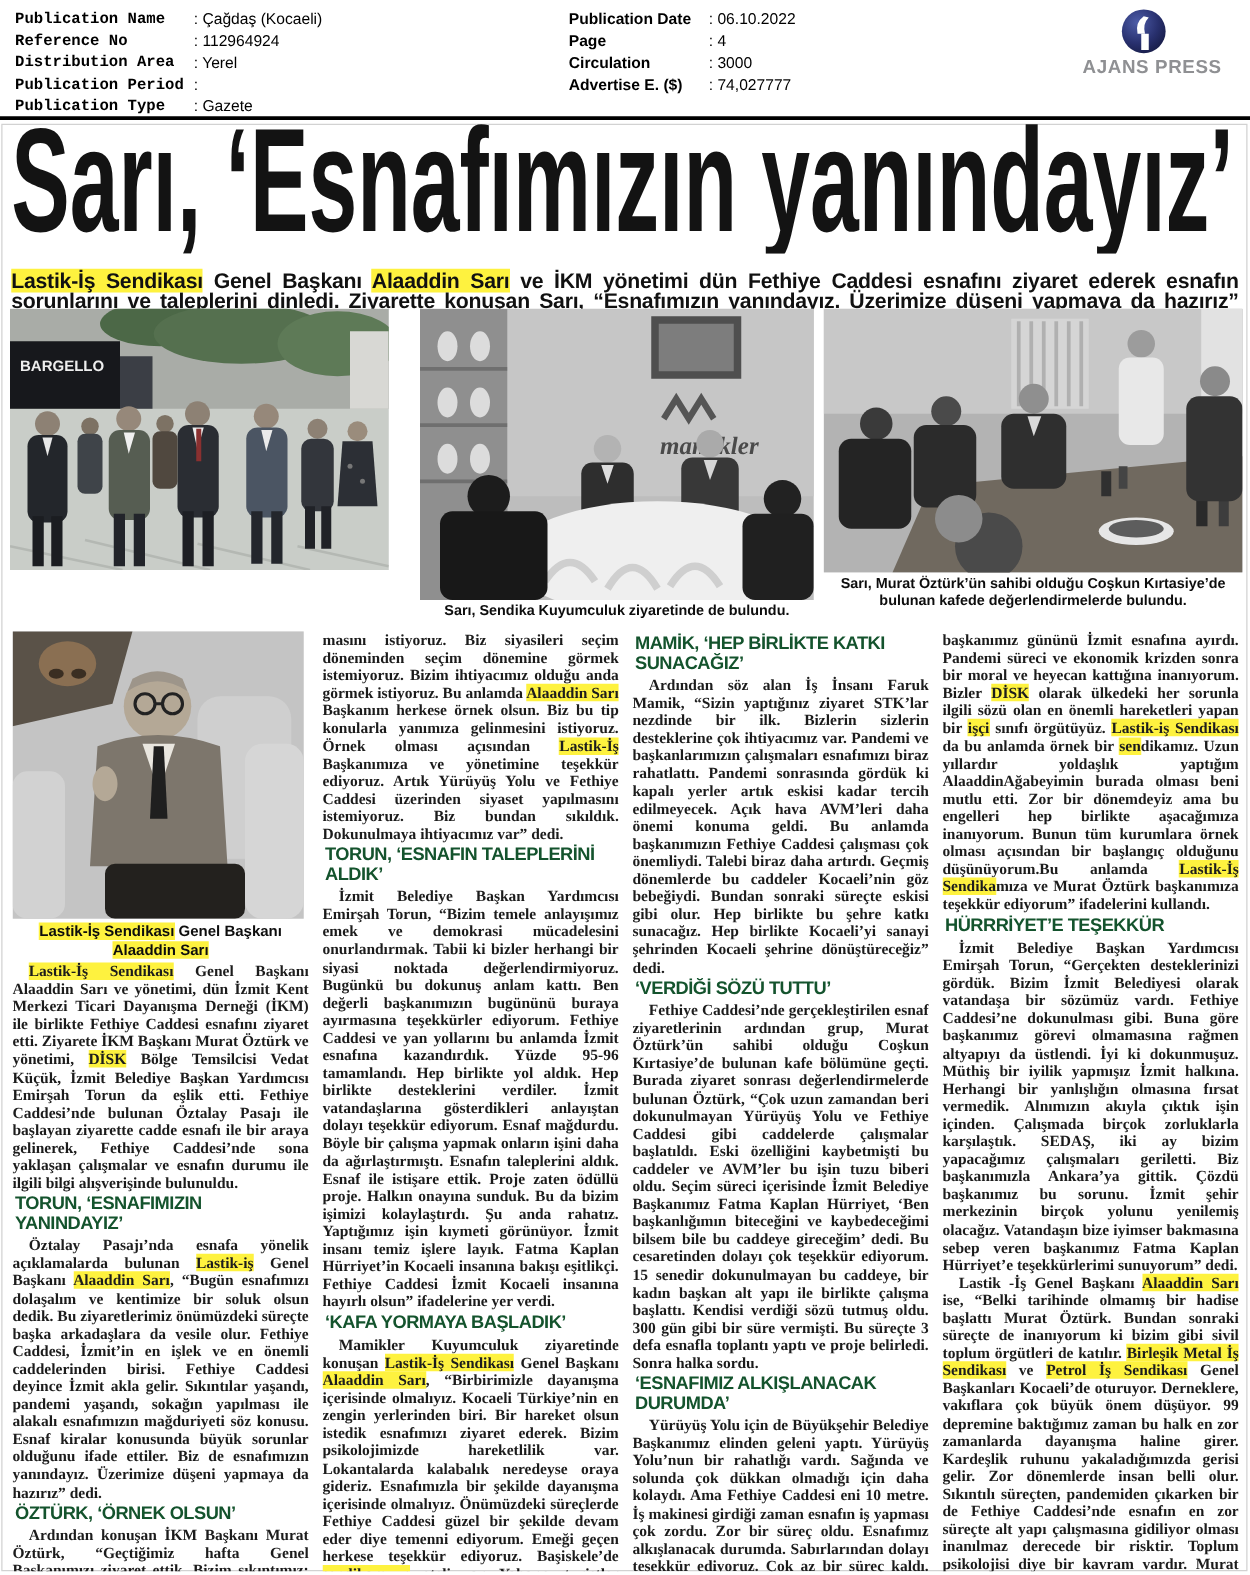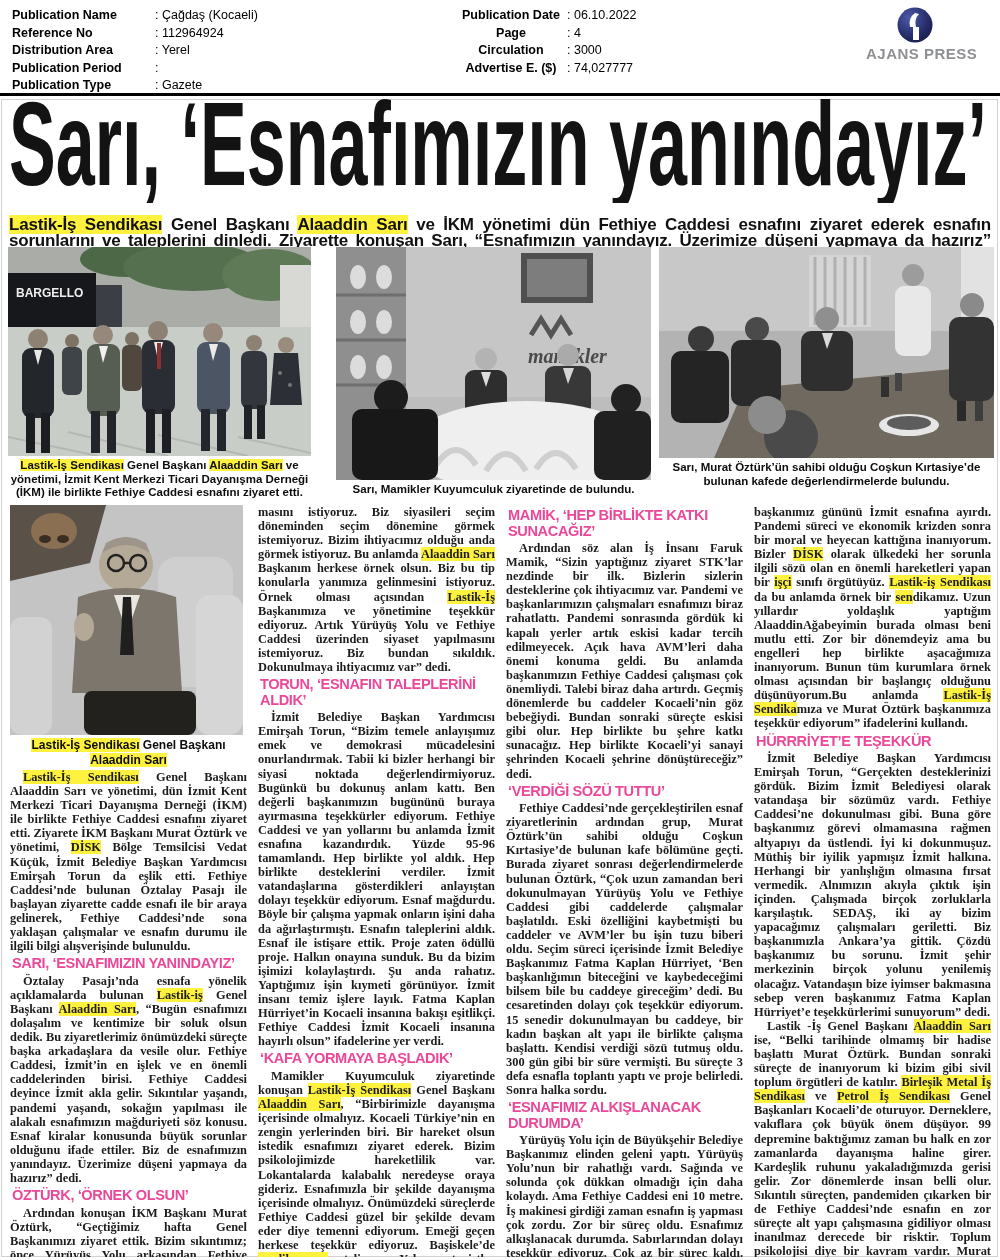--- a/index.html
+++ b/index.html
@@ -6,22 +6,22 @@
   html,body { background:#ffffff; }
   .page { position:relative; width:1000px; height:1260px; background:#fff; overflow:hidden;
           font-family:"Liberation Sans", sans-serif; color:#111; }
 
   
   .meta-block { position:absolute; top:7px; font-size:12.5px; line-height:17.5px; color:#000; }
   .meta-left  { left:12px; }
   .meta-right { left:455px; }
   .meta-row { display:flex; }
   .meta-label { font-weight:bold; }
-  .meta-left .meta-label  { width:143px; }
-  .meta-right .meta-label { width:112px;text-align:center; }
+  .meta-left .meta-label  { width:143px;font-family:Liberation Mono, monospace; }
+  .meta-right .meta-label { width:112px; }
   .meta-value { font-weight:normal; white-space:pre; }
 
   .logo { position:absolute; left:866px; top:6px; width:130px; text-align:left; }
   .logo-globe { margin-left:30px; display:block; }
   .logo-text { font-size:15px; font-weight:bold; color:#8f9093; letter-spacing:0.5px; margin-top:1px; }
 
   .top-rule { position:absolute; left:0; top:93px; width:1000px; height:3px; background:#000; }
   .clip-border { position:absolute; left:1px; top:99px; width:997px; height:1158px;
                  border:1px solid #d2d2d2; }
 
@@ -45,21 +45,21 @@
   .photo3 { left:659px; top:247px; width:335px; }
 
   
   .columns { position:absolute; left:10px; top:505px; width:981px; height:752px;
              display:grid; grid-template-columns:repeat(4,1fr); column-gap:11px; overflow:hidden; }
   .col { overflow:hidden; font-family:"Liberation Serif", serif; font-size:12.4px;
          line-height:14.1px; text-align:justify; color:#1c1c1c; }
   .para { margin:0;font-weight:bold; }
   .para.indent { text-indent:13px; }
   .subhead { font-family:"Liberation Sans", sans-serif; font-weight:bold; font-size:14.6px;
-             line-height:15.5px; letter-spacing:-0.4px; text-align:left; margin:3px 0 2px 2px; color:#ec4899; }
+             line-height:15.5px; letter-spacing:-0.4px; text-align:left; margin:3px 0 2px 2px; color:#14532d; }
   .portrait-fig { margin-bottom:3px; }
   .portrait-fig .pic { width:233px; height:230px; }
   .portrait-fig figcaption { font-size:12px; line-height:14.5px; }
 </style>
 </head>
 <body>
 
 <div class="page">
 
   <div class="meta-block meta-left">
@@ -176,21 +176,20 @@
         <circle cx="278" cy="98" r="8" fill="#9a8c7c"></circle>
           <path d="M266 106 h24 l4 52 h-32 z" fill="#2c2f35"></path>
           <circle cx="272" cy="126" r="2" fill="#777"></circle>
           <circle cx="282" cy="138" r="2" fill="#777"></circle>
         <circle cx="64" cy="94" r="7" fill="#7d7264"></circle>
           <rect x="54" y="100" width="20" height="48" rx="6" fill="#3f4449"></rect>
         <circle cx="124" cy="92" r="7" fill="#7d7264"></circle>
           <rect x="114" y="98" width="20" height="46" rx="6" fill="#50483f"></rect>
       </g>
     </svg>
-    <figcaption><span class="hl">Lastik-İş Sendikası</span> Genel Başkanı <span class="hl">Alaaddin Sarı</span> ve yönetimi, İzmit Kent Merkezi Ticari Dayanışma Derneği (İKM) ile birlikte Fethiye Caddesi esnafını ziyaret etti.</figcaption>
   </figure>
 
   <figure class="photo2">
     <svg class="pic" width="315" height="233" viewBox="0 0 315 233">
       <rect width="315" height="233" fill="#bdbdbd"></rect>
       <rect x="0" y="0" width="70" height="233" fill="#8f8f8f"></rect>
       <g fill="#dcdcdc">
         <ellipse cx="22" cy="30" rx="8" ry="12"></ellipse>
           <ellipse cx="48" cy="30" rx="8" ry="12"></ellipse>
         <ellipse cx="22" cy="75" rx="8" ry="12"></ellipse>
@@ -214,21 +213,21 @@
       <circle cx="232" cy="108" r="11" fill="#aaaaaa"></circle>
         <rect x="209" y="119" width="46" height="52" rx="9" fill="#383838"></rect>
         <polygon points="227,121 238,121 232,137" fill="#d6d6d6"></polygon>
       <ellipse cx="190" cy="200" rx="118" ry="46" fill="#efefef"></ellipse>
       <path d="M100 218 q20 -30 40 0 M150 224 q20 -34 40 0 M200 222 q20 -32 40 0" stroke="#cfcfcf" stroke-width="6" fill="none"></path>
       <circle cx="55" cy="150" r="17" fill="#1c1c1c"></circle>
         <rect x="16" y="162" width="86" height="71" rx="10" fill="#181818"></rect>
       <circle cx="290" cy="152" r="15" fill="#222222"></circle>
         <rect x="258" y="164" width="57" height="69" rx="10" fill="#202020"></rect>
     </svg>
-    <figcaption>Sarı, Mamikler Kuyumculuk ziyaretinde de bulundu.</figcaption>
+    <figcaption>Sarı, Sendika Kuyumculuk ziyaretinde de bulundu.</figcaption>
   </figure>
 
   <figure class="photo3">
     <svg class="pic" width="335" height="211" viewBox="0 0 335 211">
       <rect width="335" height="211" fill="#b3b3b3"></rect>
       <rect x="0" y="0" width="335" height="84" fill="#c8c8c8"></rect>
       <rect x="150" y="8" width="62" height="72" fill="#d5d5d5"></rect>
       <g stroke="#b0b0b0" stroke-width="3">
           <line x1="156" y1="10" x2="156" y2="78"></line>
           <line x1="166" y1="10" x2="166" y2="78"></line>
@@ -282,21 +281,21 @@
           <path d="M68 92 q48 -18 98 0 l6 96 h-110 z" fill="#7d766c"></path>
           <polygon points="104,90 130,90 117,128" fill="#e9e6df"></polygon>
           <polygon points="113,92 121,92 124,150 110,150" fill="#1f1f1f"></polygon>
           <ellipse cx="74" cy="122" rx="10" ry="14" fill="#b4a896"></ellipse>
           <rect x="74" y="186" width="112" height="44" rx="8" fill="#23211e"></rect>
         </svg>
         <figcaption><span class="hl">Lastik-İş Sendikası</span> Genel Başkanı <span class="hl">Alaaddin Sarı</span></figcaption>
       </figure>
       <div>
           <div class="para indent"><span class="hl">Lastik-İş Sendikası</span> Genel Başkanı Alaaddin Sarı ve yönetimi, dün İzmit Kent Merkezi Ticari Dayanışma Derneği (İKM) ile birlikte Fethiye Caddesi esnafını ziyaret etti. Ziyarete İKM Başkanı Murat Öztürk ve yönetimi, <span class="hl">DİSK</span> Bölge Temsilcisi Vedat Küçük, İzmit Belediye Başkan Yardımcısı Emirşah Torun da eşlik etti. Fethiye Caddesi’nde bulunan Öztalay Pasajı ile başlayan ziyarette cadde esnafı ile bir araya gelinerek, Fethiye Caddesi’nde sona yaklaşan çalışmalar ve esnafın durumu ile ilgili bilgi alışverişinde bulunuldu.</div>
-          <div class="subhead">SARI, ‘ESNAFIMIZIN YANINDAYIZ’</div>
+          <div class="subhead">TORUN, ‘ESNAFIMIZIN YANINDAYIZ’</div>
           <div class="para indent">Öztalay Pasajı’nda esnafa yönelik açıklamalarda bulunan <span class="hl">Lastik-iş</span> Genel Başkanı <span class="hl">Alaaddin Sarı</span>, “Bugün esnafımızı dolaşalım ve kentimize bir soluk olsun dedik. Bu ziyaretlerimiz önümüzdeki süreçte başka arkadaşlara da vesile olur. Fethiye Caddesi, İzmit’in en işlek ve en önemli caddelerinden birisi. Fethiye Caddesi deyince İzmit akla gelir. Sıkıntılar yaşandı, pandemi yaşandı, sokağın yapılması ile alakalı esnafımızın mağduriyeti söz konusu. Esnaf kiralar konusunda büyük sorunlar olduğunu ifade ettiler. Biz de esnafımızın yanındayız. Üzerimize düşeni yapmaya da hazırız” dedi.</div>
           <div class="subhead">ÖZTÜRK, ‘ÖRNEK OLSUN’</div>
           <div class="para indent">Ardından konuşan İKM Başkanı Murat Öztürk, “Geçtiğimiz hafta Genel Başkanımızı ziyaret ettik. Bizim sıkıntımız; önce Yürüyüş Yolu arkasından Fethiye Caddesi yapıldı. Arkasından pandemi, onun da arkasından kriz geldi. Alaaddin Başkanımızdan rica ettik. Biz İzmit merkezimizi pazarlamak istiyoruz. Bunun için de destek istedik. Biz bunun siyasi büyüklerimize örnek ol-</div>
         </div>
     </div>
     <div class="col">
         <div>
           <div class="para">masını istiyoruz. Biz siyasileri seçim döneminden seçim dönemine görmek istemiyoruz. Bizim ihtiyacımız olduğu anda görmek istiyoruz. Bu anlamda <span class="hl">Alaaddin Sarı</span> Başkanım herkese örnek olsun. Biz bu tip konularla yanımıza gelinmesini istiyoruz. Örnek olması açısından <span class="hl">Lastik-İş</span> Başkanımıza ve yönetimine teşekkür ediyoruz. Artık Yürüyüş Yolu ve Fethiye Caddesi üzerinden siyaset yapılmasını istemiyoruz. Biz bundan sıkıldık. Dokunulmaya ihtiyacımız var” dedi.</div>
           <div class="subhead">TORUN, ‘ESNAFIN TALEPLERİNİ ALDIK’</div>
           <div class="para indent">İzmit Belediye Başkan Yardımcısı Emirşah Torun, “Bizim temele anlayışımız emek ve demokrasi mücadelesini onurlandırmak. Tabii ki bizler herhangi bir siyasi noktada değerlendirmiyoruz. Bugünkü bu dokunuş anlam kattı. Ben değerli başkanımızın bugününü buraya ayırmasına teşekkürler ediyorum. Fethiye Caddesi ve yan yollarını bu anlamda İzmit esnafına kazandırdık. Yüzde 95-96 tamamlandı. Hep birlikte yol aldık. Hep birlikte desteklerini verdiler. İzmit vatandaşlarına gösterdikleri anlayıştan dolayı teşekkür ediyorum. Esnaf mağdurdu. Böyle bir çalışma yapmak onların işini daha da ağırlaştırmıştı. Esnafın taleplerini aldık. Esnaf ile istişare ettik. Proje zaten ödüllü proje. Halkın onayına sunduk. Bu da bizim işimizi kolaylaştırdı. Şu anda rahatız. Yaptığımız işin kıymeti görünüyor. İzmit insanı temiz işlere layık. Fatma Kaplan Hürriyet’in Kocaeli insanına bakışı eşitlikçi. Fethiye Caddesi İzmit Kocaeli insanına hayırlı olsun” ifadelerine yer verdi.</div>

